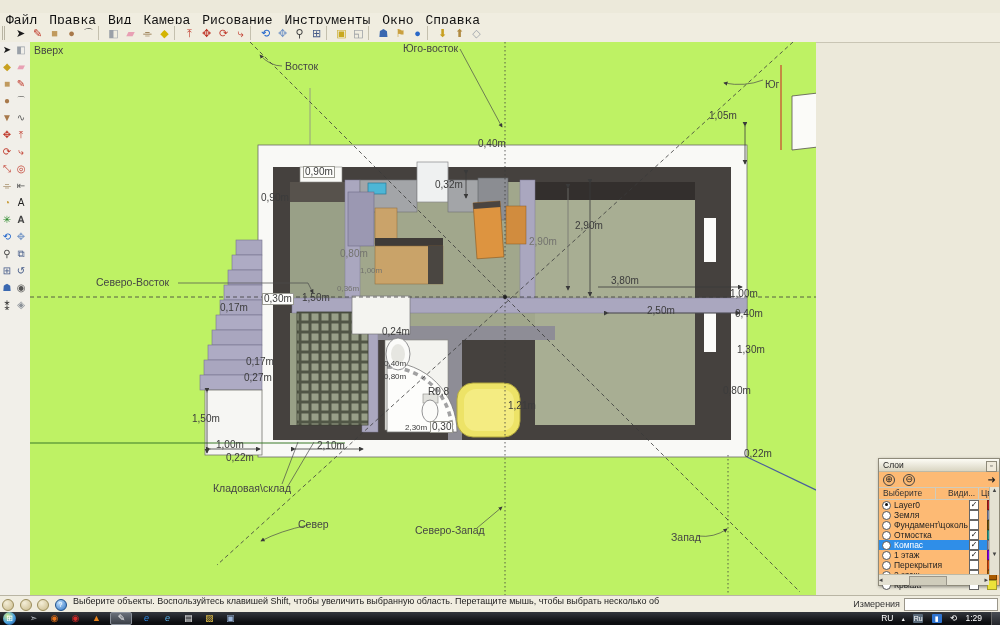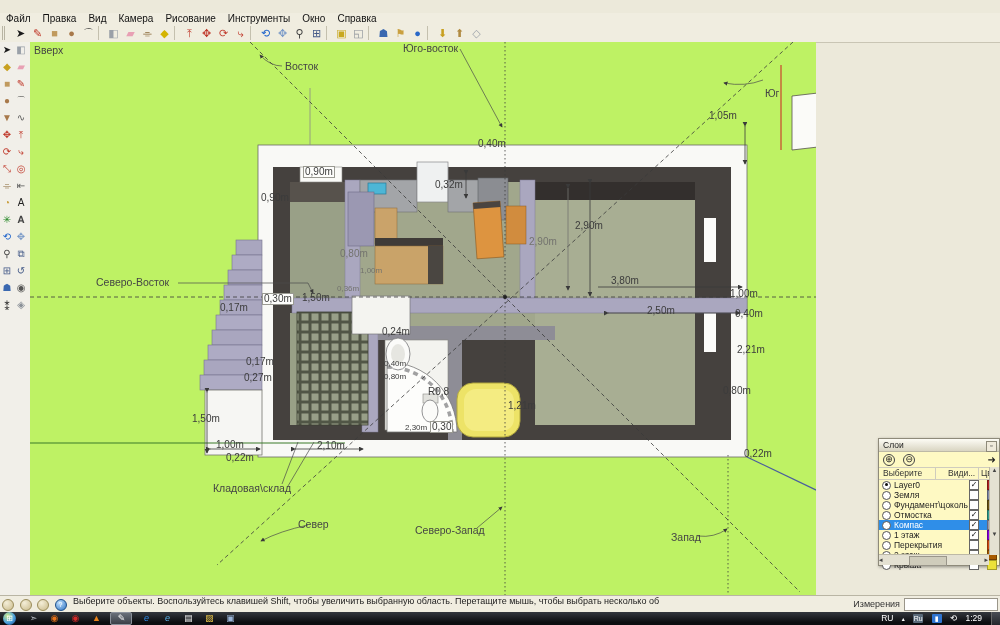--- a/index.html
+++ b/index.html
@@ -6,21 +6,21 @@
   #screen{position:relative;width:1000px;height:625px;overflow:hidden;
           font-family:"Liberation Sans",sans-serif;background:#ece9da;}
   
   #titlebar{position:absolute;left:0;top:0;width:1000px;height:13px;
     background:linear-gradient(#4d5666,#262b35 70%,#14171d);color:#fff;
     font-size:9px;line-height:13px;}
   #titlebar .appicon{display:inline-block;width:8px;height:8px;margin:0 4px 0 3px;
     background:#c23b2a;transform:skewX(-8deg);vertical-align:middle;}
   
   #menubar{position:absolute;left:0;top:13px;width:1000px;height:11px;
-    background:#f0ede0;border-bottom:1px solid #d6d2c2;font-size:10px;color:#111;}
+    background:#f0ede0;border-bottom:1px solid #d6d2c2;font-size:13px;color:#111;font-family:Liberation Mono, monospace;}
   #menubar span{display:inline-block;padding:0 6px;line-height:11px;}
   
   #toolbar{position:absolute;left:0;top:24px;width:1000px;height:18px;
     background:#f0ede0;border-bottom:1px solid #c9c5b4;white-space:nowrap;}
   .tbico{display:inline-block;width:17px;height:16px;margin-top:1px;text-align:center;
     font-size:11px;line-height:16px;vertical-align:top;}
   .tbsep{display:inline-block;width:5px;height:14px;margin:2px 1px 0 1px;
     border-left:1px solid #c4c0ae;vertical-align:top;}
   .tbhandle{display:inline-block;width:6px;height:14px;margin:2px 1px 0 2px;
     border-left:3px double #b8b4a2;vertical-align:top;}
@@ -32,22 +32,22 @@
     line-height:16px;vertical-align:top;}
   
   #viewport{position:absolute;left:30px;top:42px;width:786px;height:553px;
     background:#bef264;overflow:hidden;}
   .vlabel{position:absolute;font-size:10.5px;color:#454545;white-space:nowrap;}
   .dim{position:absolute;font-size:10px;color:#3c3c3c;white-space:nowrap;}
   .dim.light{color:#73736e;}
   .dim.small{font-size:8px;}
   .dim.box{background:#fdfdfb;border:1px solid #9a9a92;padding:0 1px;line-height:10px;}
   
-  #layers{position:absolute;left:878px;top:438px;width:120px;height:126px;
-    background:#fef9c3;border:1px solid #8e8a7a;box-shadow:1px 1px 3px rgba(0,0,0,.4);
+  #layers{position:absolute;left:878px;top:458px;width:120px;height:126px;
+    background:#fdba74;border:1px solid #8e8a7a;box-shadow:1px 1px 3px rgba(0,0,0,.4);
     font-size:8.5px;color:#222;}
   #layers .ptitle{height:12px;background:linear-gradient(#fdfcf5,#d9d5c2);
     border-bottom:1px solid #bdb9a6;line-height:12px;padding-left:4px;font-size:8.5px;}
   #layers .pclose{position:absolute;right:2px;top:2px;width:9px;height:9px;
     border:1px solid #8e8a7a;background:#efeadb;font-size:7px;line-height:8px;text-align:center;}
   #layers .ptools{height:15px;border-bottom:1px solid #cfccbd;position:relative;}
   .circbtn{display:inline-block;width:10px;height:10px;margin:2px 2px 0 4px;
     border:1px solid #444;border-radius:50%;text-align:center;font-size:9px;line-height:9px;}
   #layers .detailarrow{position:absolute;right:3px;top:2px;font-size:10px;}
   #layers .phead{display:flex;height:11px;border-bottom:1px solid #cfccbd;color:#333;}
@@ -244,38 +244,38 @@
       <path d="M447,486 L472,465" marker-end="url(#ah)"></path>
       <path d="M668,494 Q684,496 697,487" marker-end="url(#ah)"></path>
       <path d="M252,442 L268,400"></path>
       <path d="M258,444 L284,400"></path>
     </g>
   </svg>
   <div id="vlabels">
         <span class="vlabel" style="left: 4px; top: 2px;">Вверх</span>
         <span class="vlabel" style="left: 255px; top: 18px;">Восток</span>
         <span class="vlabel" style="left: 373px; top: 0px;">Юго-восток</span>
-        <span class="vlabel" style="left: 735px; top: 45px; text-align: right;">Юг</span>
+        <span class="vlabel" style="left: 735px; top: 36px; text-align: right;">Юг</span>
         <span class="vlabel" style="left: 66px; top: 234px;">Северо-Восток</span>
         <span class="vlabel" style="left: 268px; top: 476px;">Север</span>
         <span class="vlabel" style="left: 385px; top: 482px;">Северо-Запад</span>
         <span class="vlabel" style="left: 641px; top: 489px;">Запад</span>
         <span class="vlabel" style="left: 183px; top: 440px;">Кладовая\склад</span>
         <span class="dim" style="left: 448px; top: 96px;">0,40m</span>
         <span class="dim" style="left: 679px; top: 68px;">1,05m</span>
         <span class="dim" style="left: 231px; top: 150px;">0,90m</span>
         <span class="dim box" style="left: 273px; top: 124px;">0,90m</span>
         <span class="dim" style="left: 405px; top: 137px;">0,32m</span>
         <span class="dim" style="left: 545px; top: 178px;">2,90m</span>
         <span class="dim light" style="left: 499px; top: 194px;">2,90m</span>
         <span class="dim" style="left: 581px; top: 233px;">3,80m</span>
         <span class="dim" style="left: 617px; top: 263px;">2,50m</span>
         <span class="dim" style="left: 700px; top: 246px;">1,00m</span>
         <span class="dim" style="left: 705px; top: 266px;">0,40m</span>
-        <span class="dim" style="left: 707px; top: 302px;">2,21m</span>
+        <span class="dim" style="left: 707px; top: 302px;">1,30m</span>
         <span class="dim" style="left: 693px; top: 343px;">0,80m</span>
         <span class="dim" style="left: 190px; top: 260px;">0,17m</span>
         <span class="dim" style="left: 216px; top: 314px;">0,17m</span>
         <span class="dim" style="left: 214px; top: 330px;">0,27m</span>
         <span class="dim" style="left: 162px; top: 371px;">1,50m</span>
         <span class="dim" style="left: 186px; top: 397px;">1,00m</span>
         <span class="dim" style="left: 196px; top: 410px;">0,22m</span>
         <span class="dim" style="left: 272px; top: 250px;">1,50m</span>
         <span class="dim box" style="left: 232px; top: 251px;">0,30m</span>
         <span class="dim light" style="left: 310px; top: 206px;">0,80m</span>

